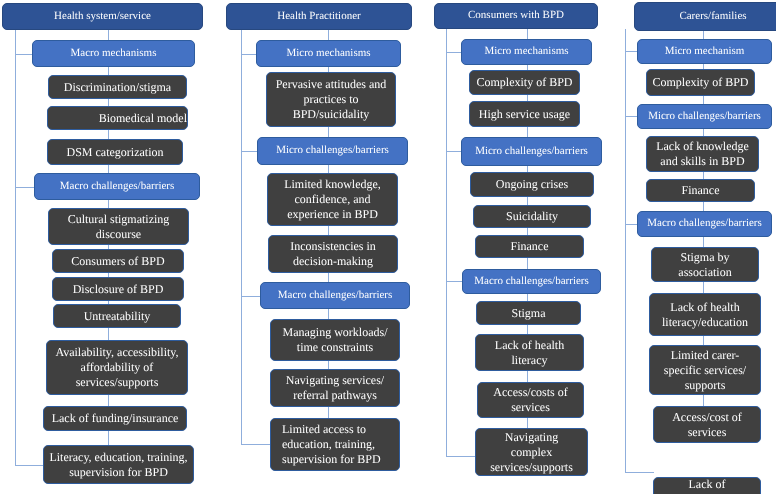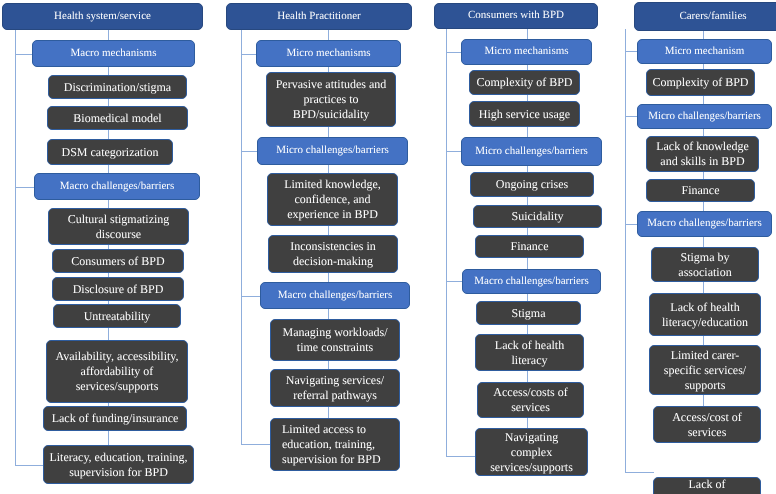--- a/index.html
+++ b/index.html
@@ -44,41 +44,41 @@
   <div class="node lvl1" style="left:2px;top:3px;width:201px;height:27px">
         <span class="lbl">Health system/service</span>
       </div>
   <div class="node lvl2" style="left:32px;top:40px;width:163px;height:27px">
         <span class="lbl">Macro mechanisms</span>
       </div>
   <div class="node lvl3" style="left:48px;top:75px;width:139px;height:24px">
         <span class="lbl" style="">Discrimination/stigma</span>
       </div>
   <div class="node lvl3" style="left:47px;top:106px;width:141px;height:24px">
-        <span class="lbl" style="text-align:center;">Biomedical model</span>
-      </div>
-  <div class="node lvl3" style="left:47px;top:139px;width:126px;height:26px">
+        <span class="lbl" style="text-align:right;">Biomedical model</span>
+      </div>
+  <div class="node lvl3" style="left:47px;top:139px;width:136px;height:26px">
         <span class="lbl" style="">DSM categorization</span>
       </div>
   <div class="node lvl2" style="left:34px;top:173px;width:166px;height:27px">
         <span class="lbl">Macro challenges/barriers</span>
       </div>
   <div class="node lvl3" style="left:48px;top:208px;width:141px;height:37px">
         <span class="lbl" style="">Cultural stigmatizing<br>discourse</span>
       </div>
   <div class="node lvl3" style="left:52px;top:249px;width:132px;height:24px">
         <span class="lbl" style="">Consumers of BPD</span>
       </div>
   <div class="node lvl3" style="left:52px;top:277px;width:132px;height:24px">
         <span class="lbl" style="">Disclosure of BPD</span>
       </div>
   <div class="node lvl3" style="left:53px;top:304px;width:128px;height:24px">
         <span class="lbl" style="">Untreatability</span>
       </div>
-  <div class="node lvl3" style="left:46px;top:340px;width:142px;height:63px">
+  <div class="node lvl3" style="left:46px;top:340px;width:142px;height:55px">
         <span class="lbl" style="">Availability, accessibility,<br>affordability of<br>services/supports</span>
       </div>
   <div class="node lvl3" style="left:43px;top:406px;width:144px;height:25px">
         <span class="lbl" style="">Lack of funding/insurance</span>
       </div>
   <div class="node lvl3" style="left:43px;top:445px;width:151px;height:39px">
         <span class="lbl" style="">Literacy, education, training,<br>supervision for BPD</span>
       </div>
 </div>
 <div class="column">
@@ -156,21 +156,21 @@
       </div>
   <div class="node lvl3" style="left:469px;top:101px;width:111px;height:26px">
         <span class="lbl" style="">High service usage</span>
       </div>
   <div class="node lvl2" style="left:461px;top:137px;width:141px;height:29px">
         <span class="lbl">Micro challenges/barriers</span>
       </div>
   <div class="node lvl3" style="left:470px;top:172px;width:124px;height:25px">
         <span class="lbl" style="">Ongoing crises</span>
       </div>
-  <div class="node lvl3" style="left:473px;top:205px;width:129px;height:23px">
+  <div class="node lvl3" style="left:473px;top:205px;width:118px;height:23px">
         <span class="lbl" style="">Suicidality</span>
       </div>
   <div class="node lvl3" style="left:475px;top:235px;width:109px;height:23px">
         <span class="lbl" style="">Finance</span>
       </div>
   <div class="node lvl2" style="left:462px;top:269px;width:139px;height:25px">
         <span class="lbl">Macro challenges/barriers</span>
       </div>
   <div class="node lvl3" style="left:476px;top:301px;width:105px;height:24px">
         <span class="lbl" style="">Stigma</span>

